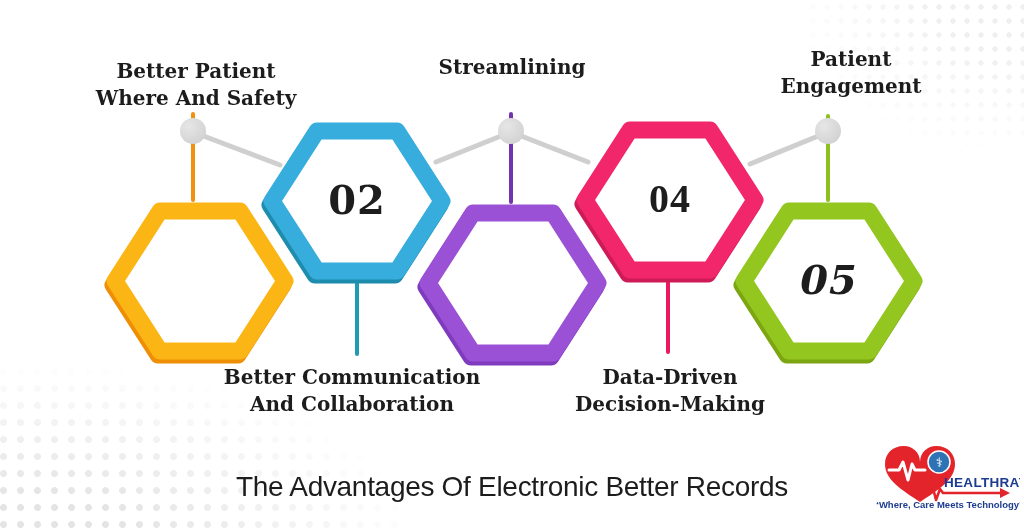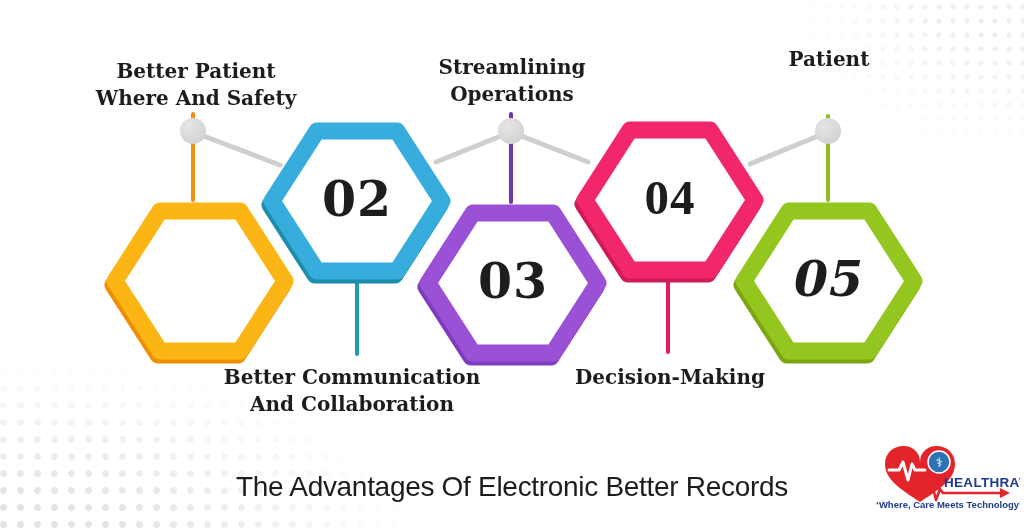--- a/index.html
+++ b/index.html
@@ -26,21 +26,21 @@
   .connectors{position:absolute;left:0;top:0;z-index:1;}
   .stem{position:absolute;width:4px;border-radius:2px;z-index:2;}
   .node{
     position:absolute;width:26px;height:26px;border-radius:50%;z-index:3;
     background:radial-gradient(circle at 35% 32%,#e6e6e6 0%,#d4d4d4 70%,#c9c9c9 100%);
   }
   .hex{position:absolute;width:190px;height:166px;z-index:4;}
   .hex svg{position:absolute;left:0;top:0;overflow:visible;}
   .hex .num{
     position:absolute;left:0;right:0;top:50%;transform:translateY(-54%);
-    text-align:center;font-weight:700;font-size:49px;color:#1d1d1d;
+    text-align:center;font-weight:700;font-size:40px;color:#1d1d1d;
     letter-spacing:1px;
   }
   .label{
     position:absolute;width:340px;text-align:center;z-index:5;
     font-weight:700;font-size:20px;line-height:27px;color:#1c1c1c;
   }
   .title{
     position:absolute;left:0;right:0;top:471px;text-align:center;z-index:5;
     font-family:"Liberation Sans",sans-serif;font-weight:500;font-size:28px;
     letter-spacing:-0.3px;color:#1c1c1c;
@@ -85,21 +85,20 @@
       <polygon points="10,83 55,13 135,13 180,83 135,153 55,153" fill="#ffffff" stroke-width="17" stroke-linejoin="round" style="stroke: rgb(54, 173, 220);"></polygon>
     </svg>
     <div class="num">02</div>
   </div>
 
   <div class="hex" style="left:418px;top:200px;">
     <svg width="190" height="166" viewBox="0 0 190 166">
       <polygon points="10,83 55,13 135,13 180,83 135,153 55,153" fill="#ffffff" stroke-width="17" stroke-linejoin="round" transform="translate(-2,4)" style="stroke: rgb(127, 59, 190);"></polygon>
       <polygon points="10,83 55,13 135,13 180,83 135,153 55,153" fill="#ffffff" stroke-width="17" stroke-linejoin="round" style="stroke: rgb(155, 81, 214);"></polygon>
     </svg>
-    <div class="num">03</div>
   </div>
 
   <div class="hex" style="left:575px;top:117px;font-family:Liberation Serif, serif;">
     <svg width="190" height="166" viewBox="0 0 190 166">
       <polygon points="10,83 55,13 135,13 180,83 135,153 55,153" fill="#ffffff" stroke-width="17" stroke-linejoin="round" transform="translate(-2,4)" style="stroke: rgb(206, 27, 86);"></polygon>
       <polygon points="10,83 55,13 135,13 180,83 135,153 55,153" fill="#ffffff" stroke-width="17" stroke-linejoin="round" style="stroke: rgb(242, 38, 107);"></polygon>
     </svg>
     <div class="num">04</div>
   </div>
 
@@ -110,30 +109,31 @@
     </svg>
     <div class="num">05</div>
   </div>
 
   <div class="label" style="left:26px;top:58px;">
     <div>Better Patient</div>
     <div>Where And Safety</div>
   </div>
   <div class="label" style="left:342px;top:46px;margin-top:8px;">
     <div>Streamlining</div>
-    <div>Operations</div>
   </div>
-  <div class="label" style="left:659px;top:46px;">
+  <div class="label" style="left:681px;top:46px;">
     <div>Patient</div>
+    <div>Engagement</div>
   </div>
   <div class="label" style="left:182px;top:364px;text-align:center;">
     <div>Better Communication</div>
     <div>And Collaboration</div>
   </div>
   <div class="label" style="left:500px;top:364px;">
+    <div>Data-Driven</div>
     <div>Decision-Making</div>
   </div>
 
   <div class="title">The Advantages Of Electronic Better Records</div>
 
   <svg class="logo" width="144" height="86" viewBox="0 0 144 86">
     <path d="M44 22 C44 12 36 6 28 6 C16 6 9 14 9 24 C9 40 26 50 44 62 C62 50 79 40 79 24 C79 14 72 6 60 6 C52 6 44 12 44 22 Z" style="fill: rgb(227, 36, 43);"></path>
     <polyline points="13,30 23,30 27,22 32,40 36,24 39,30 49,30" fill="none" stroke="#ffffff" stroke-width="3" stroke-linecap="round" stroke-linejoin="round"></polyline>
     <polyline points="44,53 52,53 56,44 60,60 64,49 67,53 126,53" fill="none" stroke-width="2.6" stroke-linecap="round" stroke-linejoin="round" style="stroke: rgb(227, 36, 43);"></polyline>
     <polygon points="124,48 134,53 124,58" style="fill: rgb(227, 36, 43);"></polygon>

